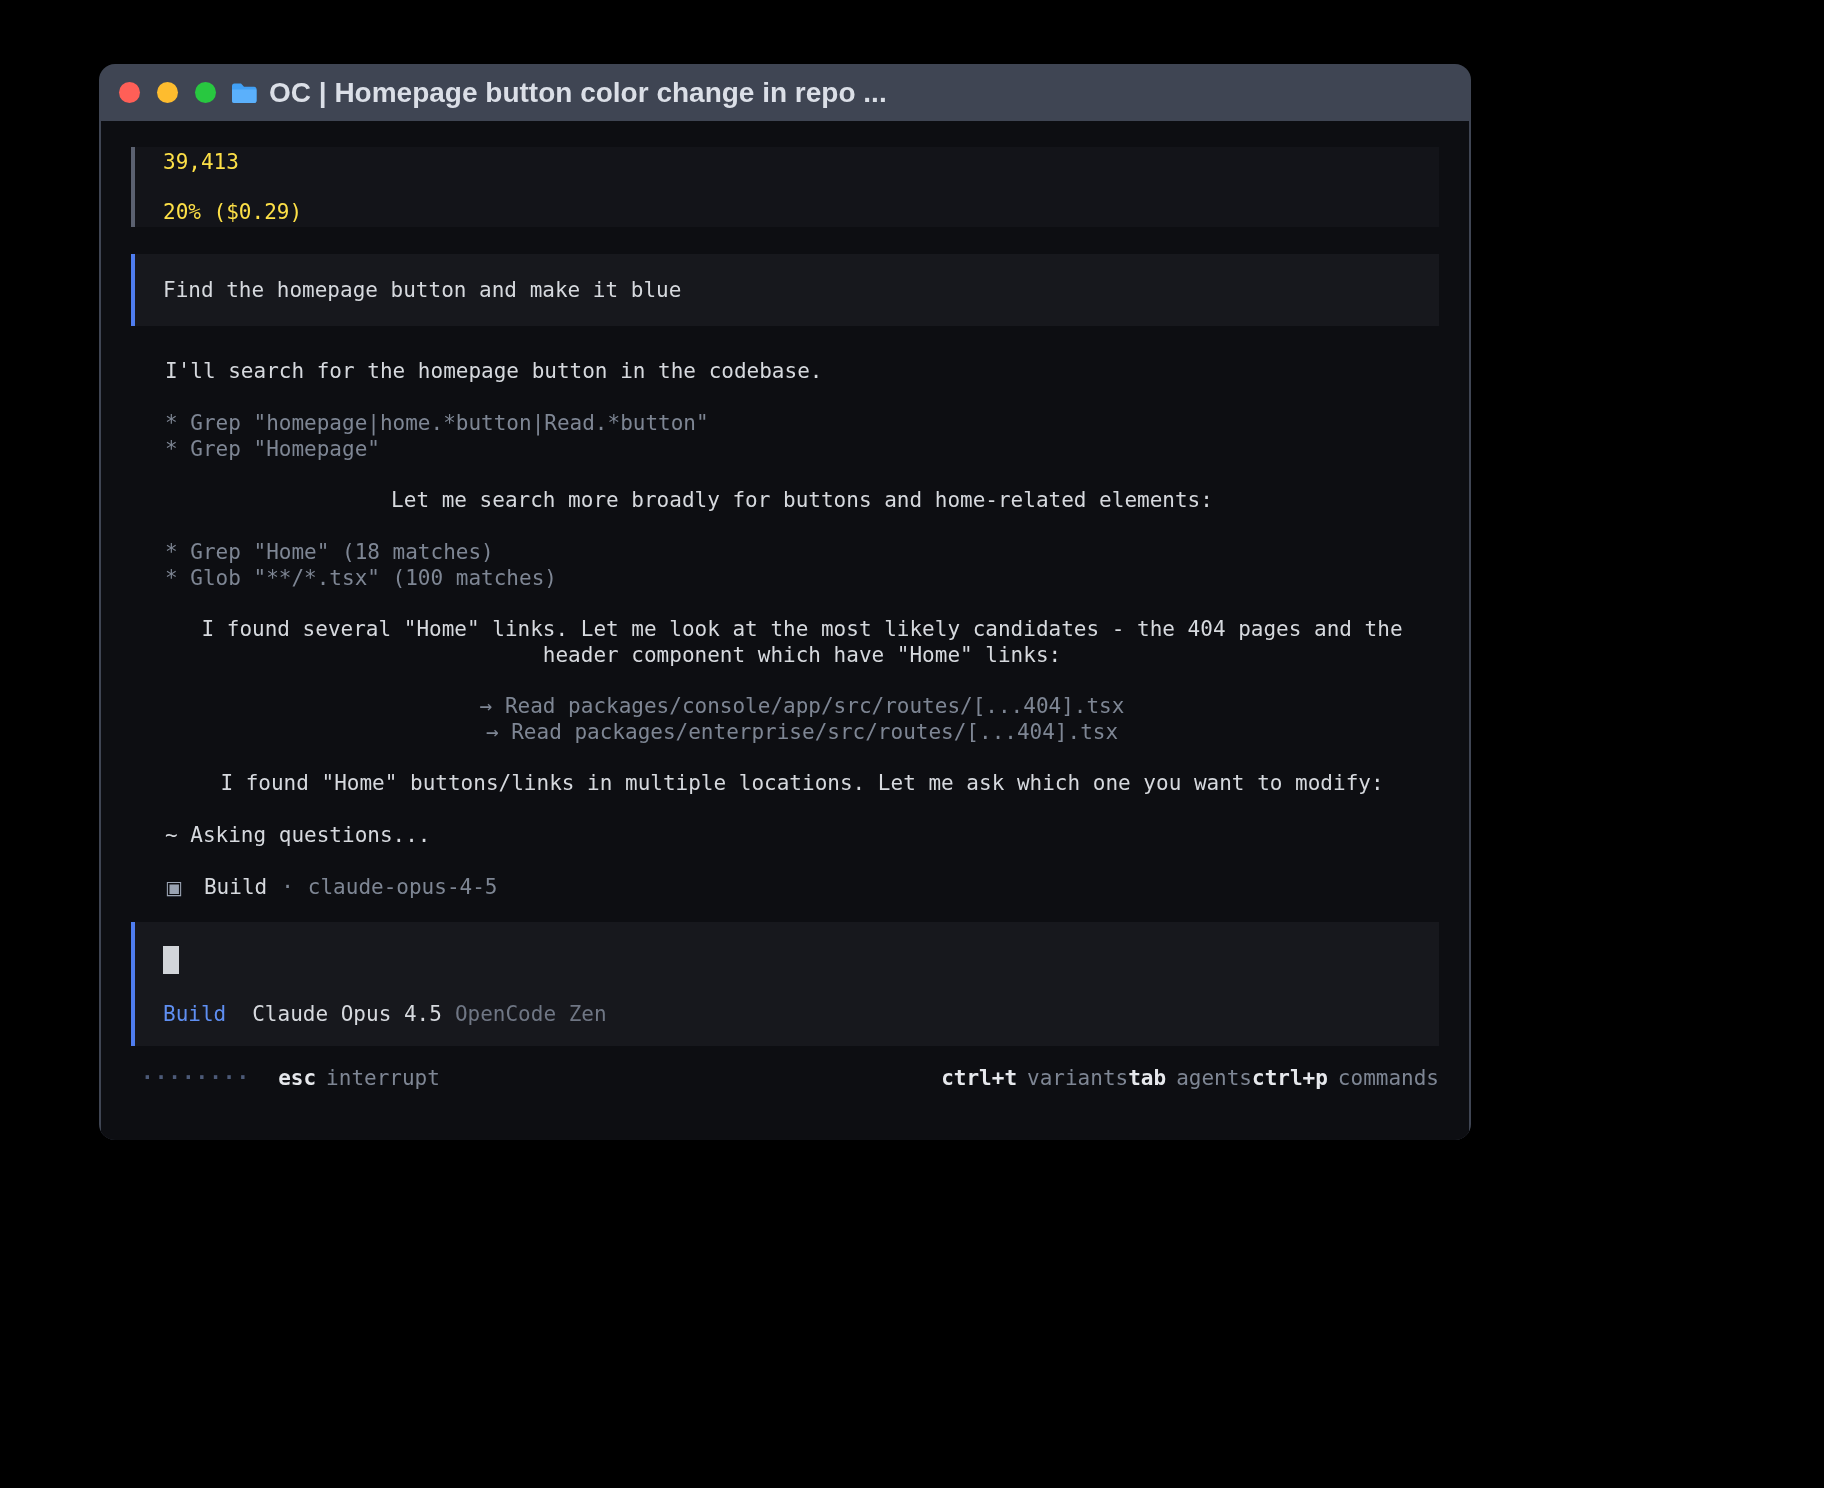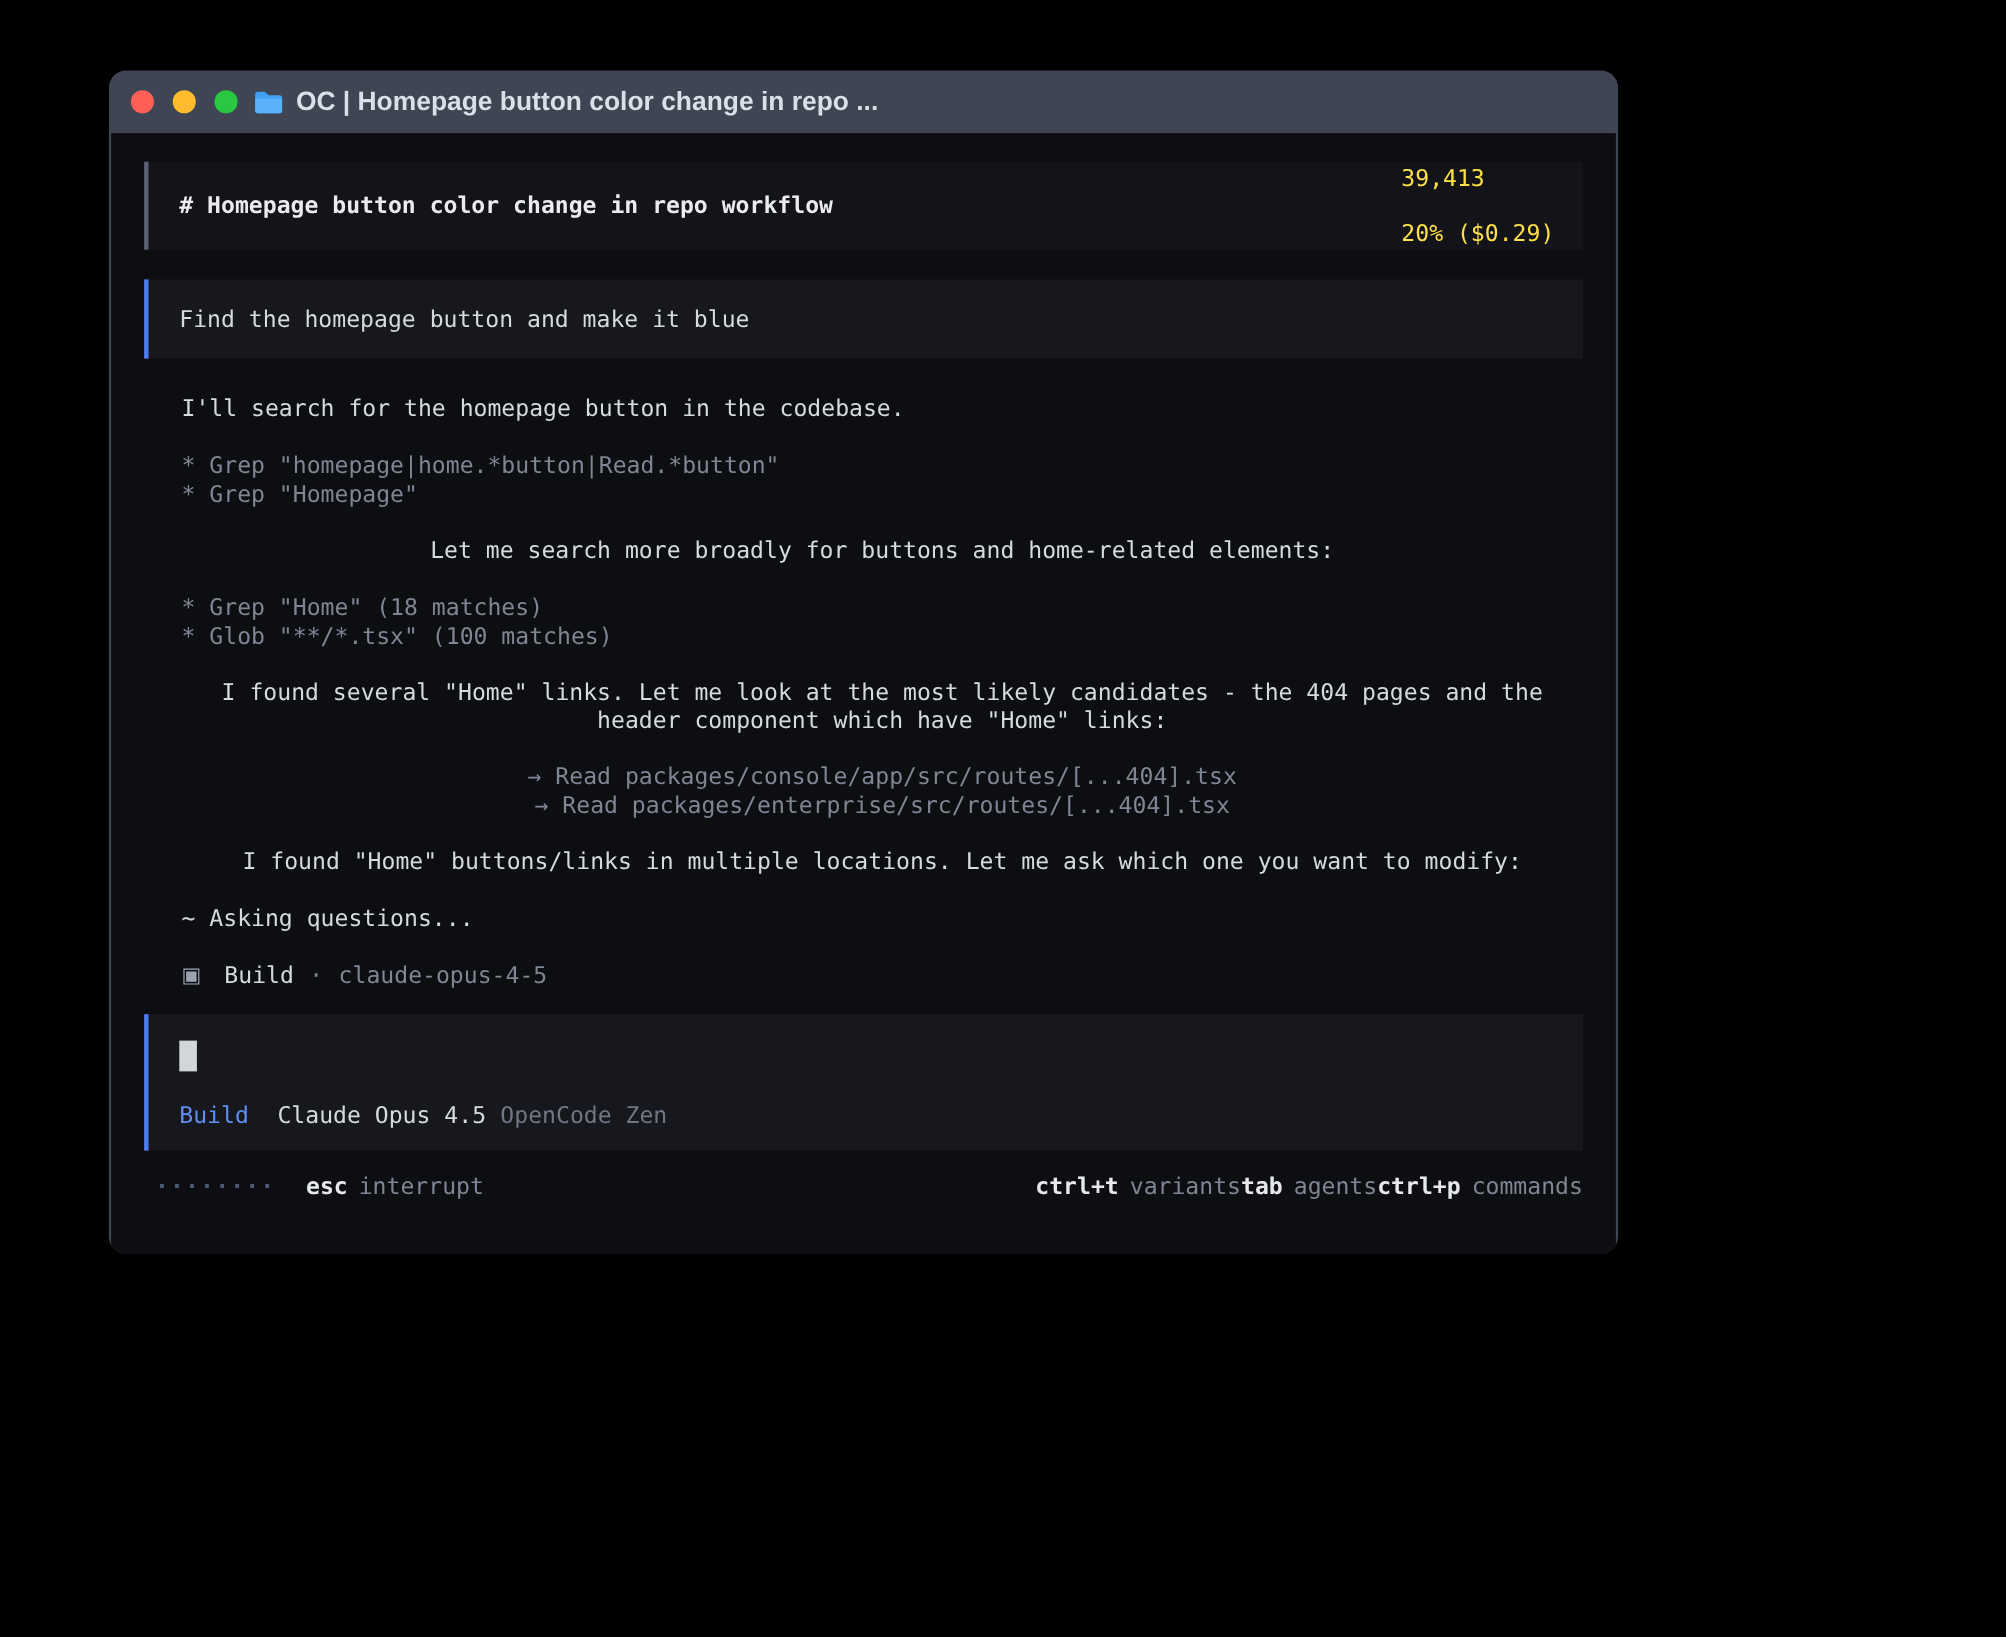--- a/index.html
+++ b/index.html
@@ -17,21 +17,21 @@
     display: flex; align-items: center; padding: 0 20px;
   }
   .lights { display: flex; gap: 17px; align-items: center; }
   .light { width: 21px; height: 21px; border-radius: 50%; border: none; }
   .light.red { background: #ff5f57; }
   .light.yellow { background: #febc2e; }
   .light.green { background: #28c840; }
   .title-group { display: flex; align-items: center; gap: 12px; margin-left: 15px; }
   .win-title {
     font-family: "Liberation Sans", sans-serif; font-weight: bold;
-    font-size: 24px; color: #dbdfe7; white-space: nowrap;
+    font-size: 28px; color: #dbdfe7; white-space: nowrap;
   }
 
   .terminal { flex: 1; background: #0d0e12; margin: 0 2px; }
   .content { padding: 26px 30px 0; }
 
   .session-header {
     background: #131419; border-left: 4px solid #5b6170;
     height: 80px; display: flex; align-items: center;
     justify-content: space-between; padding: 0 26px 0 28px;
   }
@@ -94,21 +94,20 @@
         </svg>
       </span>
       <span class="win-title">OC | Homepage button color change in repo ...</span>
     </div>
   </div>
 
   <div class="terminal">
     <div class="content">
 
       <div class="session-header">
-        <span class="session-title"># Homepage button color change in repo workflow</span>
         <span class="session-meta">
           <span>39,413</span>
           <span>20% ($0.29)</span>
         </span>
       </div>
 
       <div class="panel user-msg">
         <span>Find the homepage button and make it blue</span>
       </div>
 

